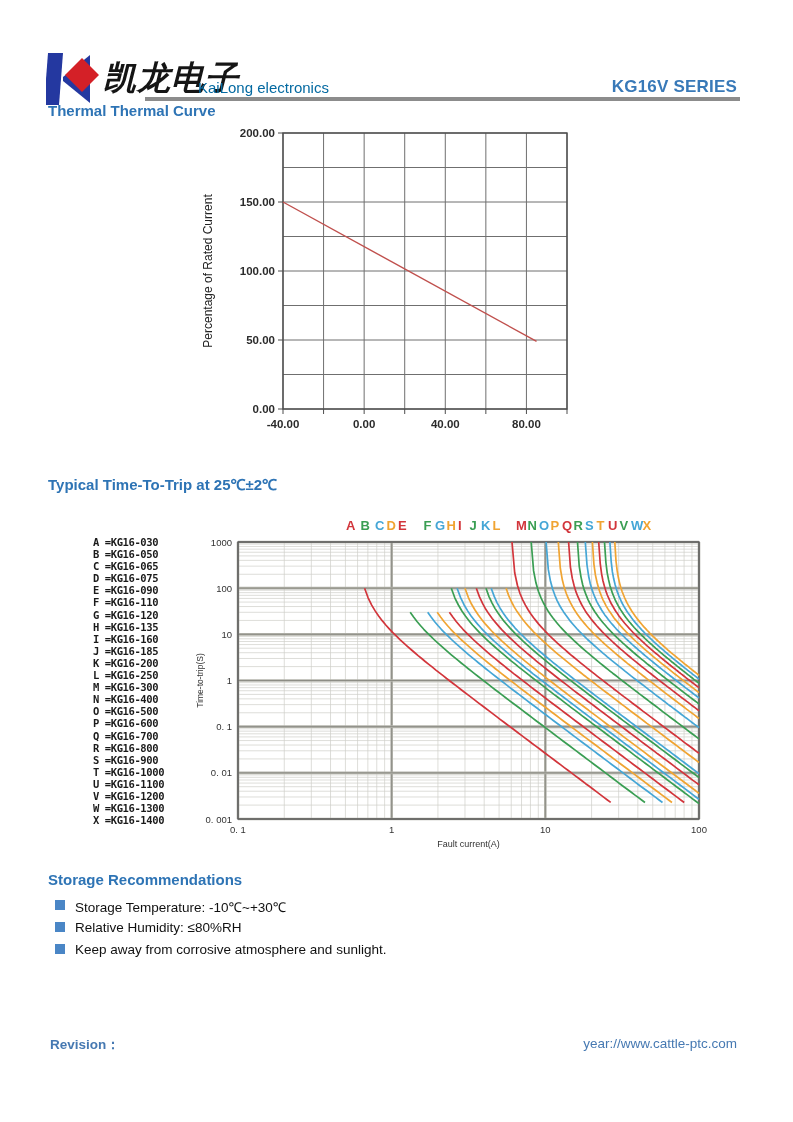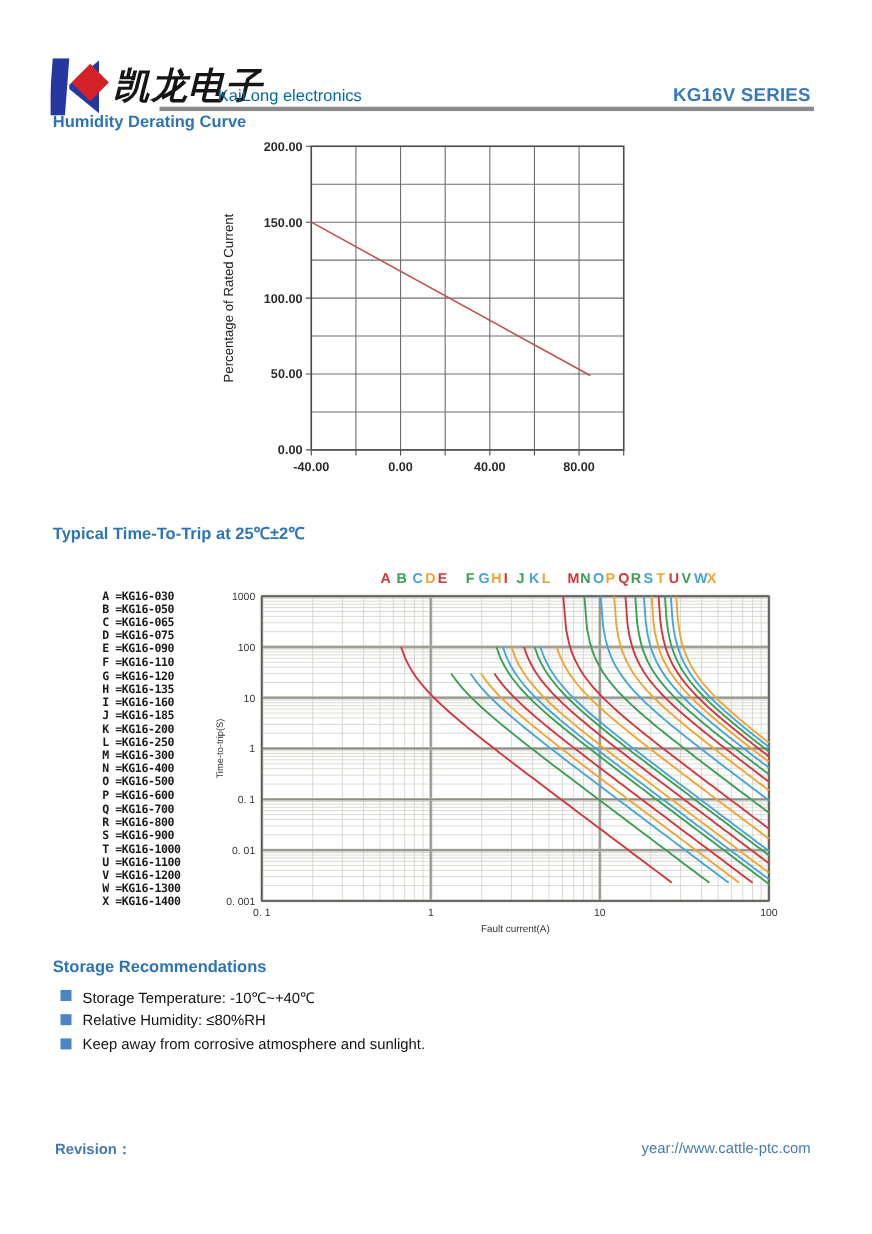--- a/index.html
+++ b/index.html
@@ -45,21 +45,21 @@
   <svg class="logo-mark" width="56" height="52" viewBox="0 0 56 52">
     <polygon points="2,0 17,0 13,52 -2,52" fill="#2438a0"></polygon>
     <polygon points="17,24 44,2 44,50 17,28" fill="#2438a0"></polygon>
     <rect x="24" y="10" width="24" height="24" fill="#d42027" transform="rotate(45 36 22)"></rect>
   </svg>
   <span class="logo-cn">凯龙电子</span>
   <span class="logo-sub">KaiLong electronics</span>
   <span class="series-title">KG16V SERIES</span>
   <div class="header-rule"></div>
 
-  <h2 class="sec-title" id="t-derating">Humidity Derating Curve</h2>
+  <h2 class="sec-title" id="t-derating">Thermal Thermal Curve</h2>
   <svg id="chart1" style="position:absolute; left:190px; top:123px;" width="410" height="315">
       <line x1="93" y1="10" x2="93" y2="286" stroke="#6f6f6f" stroke-width="1"></line>
       <line x1="133.57142857142856" y1="10" x2="133.57142857142856" y2="286" stroke="#6f6f6f" stroke-width="1"></line>
       <line x1="174.14285714285714" y1="10" x2="174.14285714285714" y2="286" stroke="#6f6f6f" stroke-width="1"></line>
       <line x1="214.71428571428572" y1="10" x2="214.71428571428572" y2="286" stroke="#6f6f6f" stroke-width="1"></line>
       <line x1="255.28571428571428" y1="10" x2="255.28571428571428" y2="286" stroke="#6f6f6f" stroke-width="1"></line>
       <line x1="295.8571428571429" y1="10" x2="295.8571428571429" y2="286" stroke="#6f6f6f" stroke-width="1"></line>
       <line x1="336.42857142857144" y1="10" x2="336.42857142857144" y2="286" stroke="#6f6f6f" stroke-width="1"></line>
       <line x1="377" y1="10" x2="377" y2="286" stroke="#6f6f6f" stroke-width="1"></line>
       <line x1="93" y1="286" x2="377" y2="286" stroke="#6f6f6f" stroke-width="1"></line>
@@ -256,20 +256,20 @@
       <polyline points="395.3,37.0 397.0,60.0 398.6,71.0 400.2,78.4 401.8,84.1 403.5,88.7 405.1,92.7 406.7,96.3 408.3,99.4 410.0,102.3 411.6,105.0 413.2,107.5 414.8,109.9 416.5,112.1 418.1,114.2 419.7,116.3 421.3,118.2 423.0,120.1 424.6,122.0 426.2,123.8 427.8,125.5 429.4,127.2 431.1,128.8 432.7,130.5 434.3,132.0 435.9,133.6 437.6,135.1 439.2,136.7 440.8,138.1 442.4,139.6 444.1,141.1 445.7,142.5 447.3,143.9 448.9,145.3 450.6,146.7 452.2,148.1 453.8,149.5 455.4,150.9 457.0,152.2 458.7,153.6 460.3,154.9 461.9,156.2 463.5,157.5 465.2,158.9 466.8,160.2 468.4,161.5 470.0,162.8 471.7,164.1 473.3,165.4 474.9,166.6 476.5,167.9 478.2,169.2 479.8,170.5 481.4,171.7 483.0,173.0 484.6,174.3 486.3,175.5 487.9,176.8 489.5,178.0 491.1,179.3 492.8,180.6 494.4,181.8 496.0,183.1 497.6,184.3 499.3,185.5 500.9,186.8 502.5,188.0 504.1,189.3 505.8,190.5 507.4,191.7 509.0,193.0" fill="none" stroke="#45a6d6" stroke-width="1.7" stroke-linejoin="round"></polyline>
       <polyline points="402.4,37.0 403.9,59.1 405.4,69.9 407.0,77.2 408.5,82.8 410.0,87.4 411.5,91.3 413.0,94.8 414.6,97.9 416.1,100.8 417.6,103.4 419.1,105.8 420.7,108.1 422.2,110.3 423.7,112.4 425.2,114.4 426.8,116.3 428.3,118.1 429.8,119.9 431.3,121.7 432.8,123.3 434.4,125.0 435.9,126.6 437.4,128.1 438.9,129.7 440.5,131.2 442.0,132.7 443.5,134.1 445.0,135.5 446.6,137.0 448.1,138.4 449.6,139.7 451.1,141.1 452.6,142.4 454.2,143.8 455.7,145.1 457.2,146.4 458.7,147.7 460.3,149.0 461.8,150.3 463.3,151.6 464.8,152.8 466.4,154.1 467.9,155.3 469.4,156.6 470.9,157.8 472.4,159.1 474.0,160.3 475.5,161.5 477.0,162.7 478.5,163.9 480.1,165.2 481.6,166.4 483.1,167.6 484.6,168.8 486.2,170.0 487.7,171.1 489.2,172.3 490.7,173.5 492.2,174.7 493.8,175.9 495.3,177.1 496.8,178.3 498.3,179.4 499.9,180.6 501.4,181.8 502.9,182.9 504.4,184.1 506.0,185.3 507.5,186.5 509.0,187.6" fill="none" stroke="#f0a432" stroke-width="1.7" stroke-linejoin="round"></polyline>
       <polyline points="408.7,37.0 410.2,58.3 411.6,68.8 413.0,76.0 414.5,81.5 415.9,86.1 417.3,90.0 418.8,93.4 420.2,96.5 421.6,99.3 423.1,101.8 424.5,104.2 425.9,106.5 427.4,108.6 428.8,110.7 430.2,112.6 431.7,114.5 433.1,116.3 434.5,118.0 436.0,119.7 437.4,121.3 438.8,122.9 440.3,124.5 441.7,126.0 443.1,127.5 444.5,128.9 446.0,130.3 447.4,131.8 448.8,133.1 450.3,134.5 451.7,135.8 453.1,137.2 454.6,138.5 456.0,139.8 457.4,141.1 458.9,142.3 460.3,143.6 461.7,144.8 463.2,146.1 464.6,147.3 466.0,148.5 467.5,149.7 468.9,150.9 470.3,152.1 471.8,153.3 473.2,154.5 474.6,155.7 476.1,156.8 477.5,158.0 478.9,159.2 480.4,160.3 481.8,161.5 483.2,162.6 484.7,163.7 486.1,164.9 487.5,166.0 488.9,167.2 490.4,168.3 491.8,169.4 493.2,170.5 494.7,171.7 496.1,172.8 497.5,173.9 499.0,175.0 500.4,176.1 501.8,177.2 503.3,178.3 504.7,179.4 506.1,180.5 507.6,181.6 509.0,182.7" fill="none" stroke="#d2353b" stroke-width="1.7" stroke-linejoin="round"></polyline>
       <polyline points="414.5,37.0 415.9,57.5 417.2,67.8 418.6,74.9 419.9,80.4 421.3,84.8 422.6,88.7 424.0,92.0 425.3,95.1 426.7,97.8 428.0,100.4 429.4,102.7 430.7,104.9 432.1,107.0 433.4,109.0 434.8,110.9 436.1,112.8 437.5,114.5 438.8,116.2 440.2,117.8 441.5,119.4 442.9,121.0 444.2,122.5 445.6,124.0 446.9,125.4 448.3,126.8 449.6,128.2 451.0,129.5 452.3,130.9 453.7,132.2 455.0,133.5 456.4,134.8 457.7,136.0 459.1,137.3 460.4,138.5 461.8,139.7 463.1,141.0 464.5,142.1 465.8,143.3 467.2,144.5 468.5,145.7 469.9,146.8 471.2,148.0 472.6,149.1 473.9,150.3 475.3,151.4 476.6,152.5 478.0,153.6 479.3,154.7 480.7,155.9 482.0,157.0 483.4,158.0 484.7,159.1 486.1,160.2 487.4,161.3 488.8,162.4 490.1,163.5 491.5,164.5 492.8,165.6 494.2,166.7 495.5,167.7 496.9,168.8 498.2,169.9 499.6,170.9 500.9,172.0 502.3,173.0 503.6,174.1 505.0,175.1 506.3,176.2 507.7,177.2 509.0,178.3" fill="none" stroke="#3a9e53" stroke-width="1.7" stroke-linejoin="round"></polyline>
       <polyline points="419.9,37.0 421.2,56.7 422.4,66.9 423.7,73.8 425.0,79.2 426.3,83.7 427.5,87.4 428.8,90.8 430.1,93.7 431.3,96.5 432.6,99.0 433.9,101.3 435.2,103.5 436.4,105.5 437.7,107.5 439.0,109.3 440.3,111.1 441.5,112.8 442.8,114.5 444.1,116.1 445.3,117.6 446.6,119.1 447.9,120.6 449.2,122.0 450.4,123.4 451.7,124.8 453.0,126.1 454.3,127.5 455.5,128.8 456.8,130.0 458.1,131.3 459.4,132.5 460.6,133.7 461.9,134.9 463.2,136.1 464.4,137.3 465.7,138.5 467.0,139.6 468.3,140.8 469.5,141.9 470.8,143.0 472.1,144.1 473.4,145.2 474.6,146.3 475.9,147.4 477.2,148.5 478.4,149.6 479.7,150.7 481.0,151.7 482.3,152.8 483.5,153.8 484.8,154.9 486.1,155.9 487.4,157.0 488.6,158.0 489.9,159.0 491.2,160.0 492.5,161.1 493.7,162.1 495.0,163.1 496.3,164.1 497.5,165.1 498.8,166.1 500.1,167.1 501.4,168.1 502.6,169.2 503.9,170.1 505.2,171.1 506.5,172.1 507.7,173.1 509.0,174.1" fill="none" stroke="#45a6d6" stroke-width="1.7" stroke-linejoin="round"></polyline>
       <polyline points="424.8,37.0 426.0,56.0 427.2,65.9 428.4,72.8 429.6,78.1 430.8,82.5 432.0,86.2 433.3,89.5 434.5,92.5 435.7,95.1 436.9,97.6 438.1,99.9 439.3,102.0 440.5,104.0 441.7,106.0 442.9,107.8 444.1,109.5 445.3,111.2 446.5,112.8 447.7,114.4 448.9,115.9 450.1,117.4 451.3,118.8 452.5,120.2 453.7,121.6 454.9,122.9 456.1,124.2 457.3,125.5 458.5,126.7 459.7,128.0 460.9,129.2 462.1,130.4 463.3,131.6 464.5,132.7 465.7,133.9 466.9,135.0 468.1,136.1 469.3,137.2 470.5,138.4 471.7,139.4 472.9,140.5 474.1,141.6 475.3,142.7 476.5,143.7 477.7,144.8 478.9,145.8 480.1,146.8 481.3,147.9 482.5,148.9 483.8,149.9 485.0,150.9 486.2,151.9 487.4,152.9 488.6,153.9 489.8,154.9 491.0,155.9 492.2,156.8 493.4,157.8 494.6,158.8 495.8,159.8 497.0,160.7 498.2,161.7 499.4,162.7 500.6,163.6 501.8,164.6 503.0,165.5 504.2,166.5 505.4,167.4 506.6,168.4 507.8,169.3 509.0,170.3" fill="none" stroke="#f0a432" stroke-width="1.7" stroke-linejoin="round"></polyline>
     </svg>
 
   <h2 class="sec-title" id="t-storage">Storage Recommendations</h2>
   <ul class="storage-list" id="storage-list">
-      <li><span class="sq"></span><span>Storage Temperature: -10℃~+40℃</span></li>
+      <li><span class="sq"></span><span>Storage Temperature: -10℃~+30℃</span></li>
       <li><span class="sq"></span><span>Relative Humidity: ≤80%RH</span></li>
       <li><span class="sq"></span><span>Keep away from corrosive atmosphere and sunlight.</span></li>
     </ul>
 
   <span class="footer-rev">Revision：</span>
   <a class="footer-url" href="#">year://www.cattle-ptc.com</a>
 </div>
 
 </body></html>

